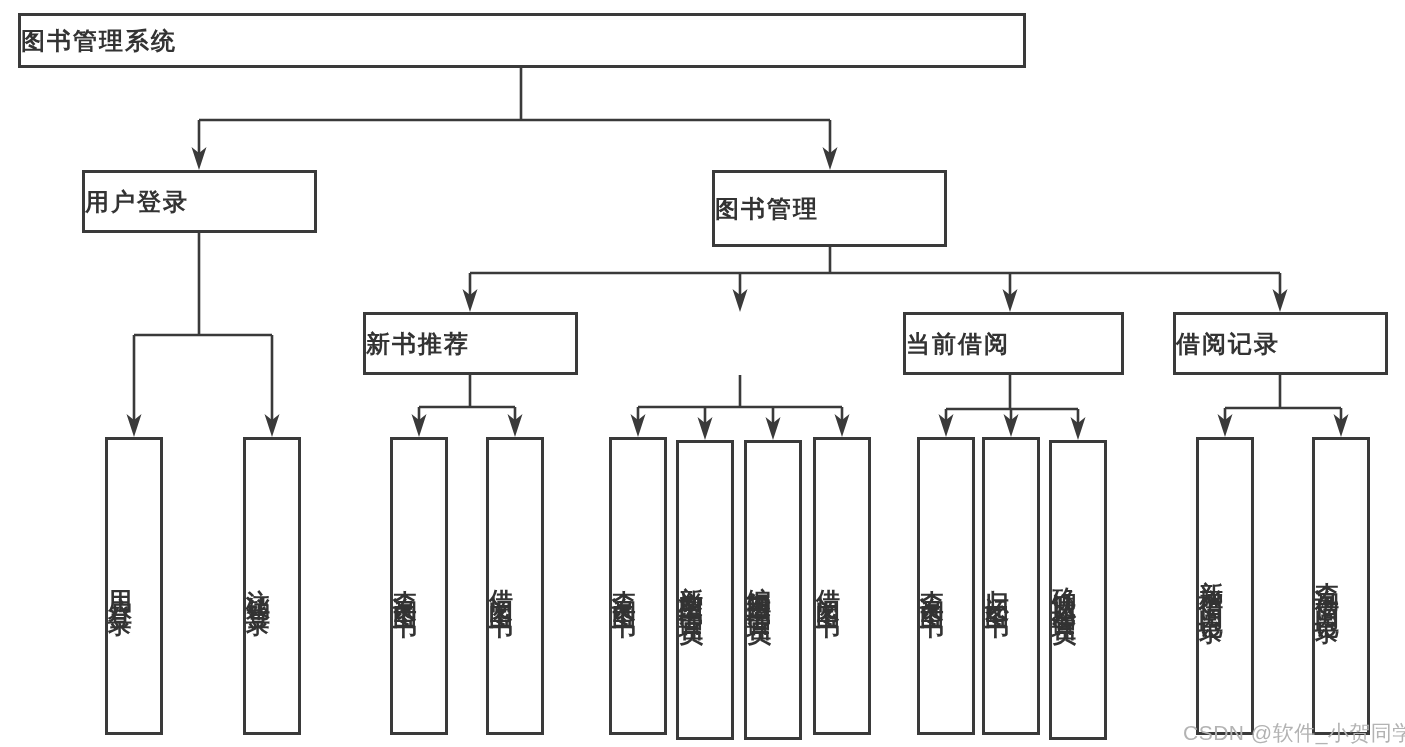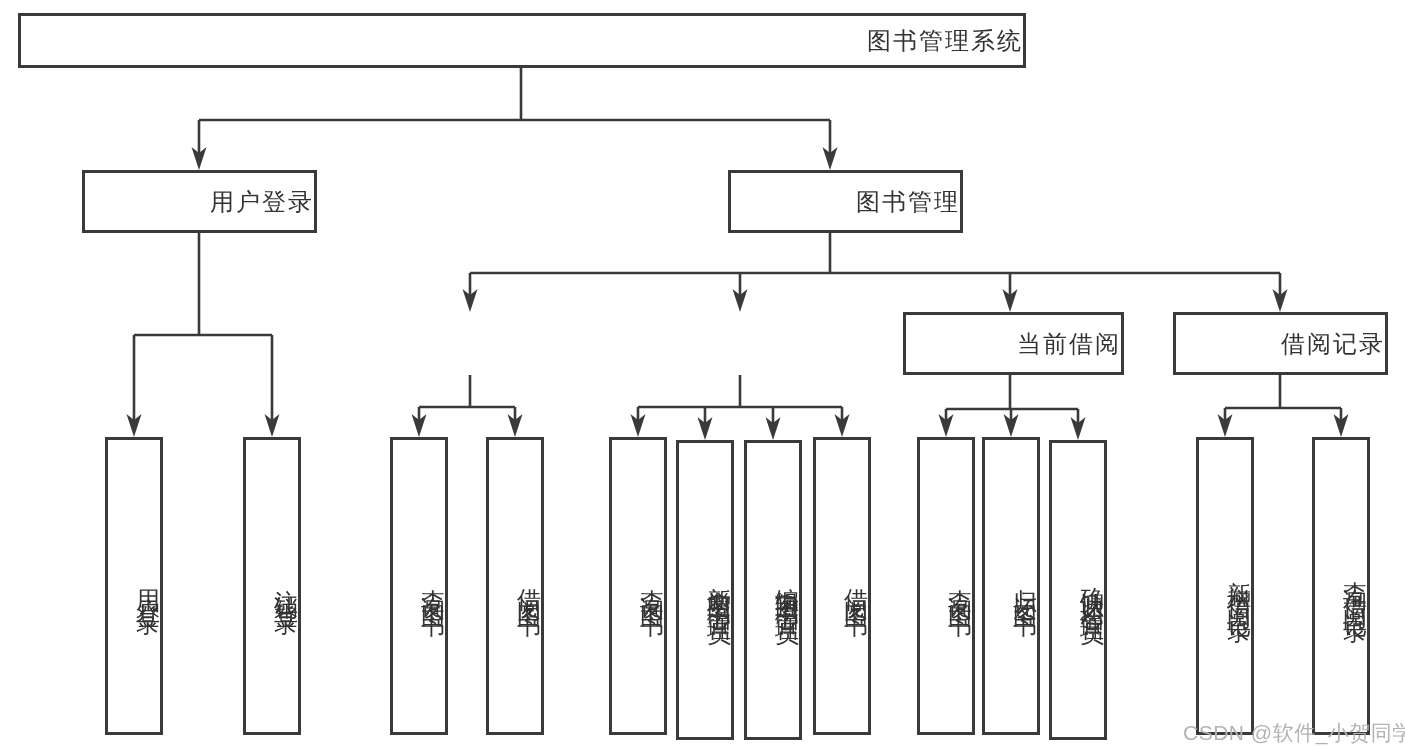--- a/index.html
+++ b/index.html
@@ -17,23 +17,24 @@
     width: 1405px; height: 747px;
     z-index: 1;
   }
   .box {
     position: absolute;
     box-sizing: border-box;
     border: 3px solid #3a3a3a;
     background: #ffffff;
     display: flex;
     align-items: center;
-    justify-content: flex-end;
+    justify-content: flex-start;
     z-index: 2;
     color: #333333;
+    font-weight: bold;
   }
   .lbl {
     font-size: 24px;
     letter-spacing: 2px;
     white-space: nowrap;
     color: #333333;
   }
   .vtxt {
     writing-mode: vertical-rl;
     text-orientation: mixed;
@@ -93,24 +94,27 @@
     </g>
   </svg>
 
   <div class="box" style="left:18px; top:13px; width:1008px; height:55px">
     <span class="lbl">图书管理系统</span>
   </div>
 
   <div class="box" style="left:82px; top:170px; width:235px; height:63px">
     <span class="lbl">用户登录</span>
   </div>
-  <div class="box" style="left:728px; top:170px; width:235px; height:63px">
+  <div class="box" style="left:712px; top:170px; width:235px; height:77px">
     <span class="lbl">图书管理</span>
   </div>
 
+  <div class="box" style="left:363px; top:312px; width:215px; height:63px">
+    <span class="lbl">新书推荐</span>
+  </div>
   <div class="box" style="left:903px; top:312px; width:221px; height:63px">
     <span class="lbl">当前借阅</span>
   </div>
   <div class="box" style="left:1173px; top:312px; width:215px; height:63px">
     <span class="lbl">借阅记录</span>
   </div>
 
   <div class="box" style="left:105px; top:437px; width:58px; height:298px">
     <span class="vtxt">用户登录</span>
   </div>

